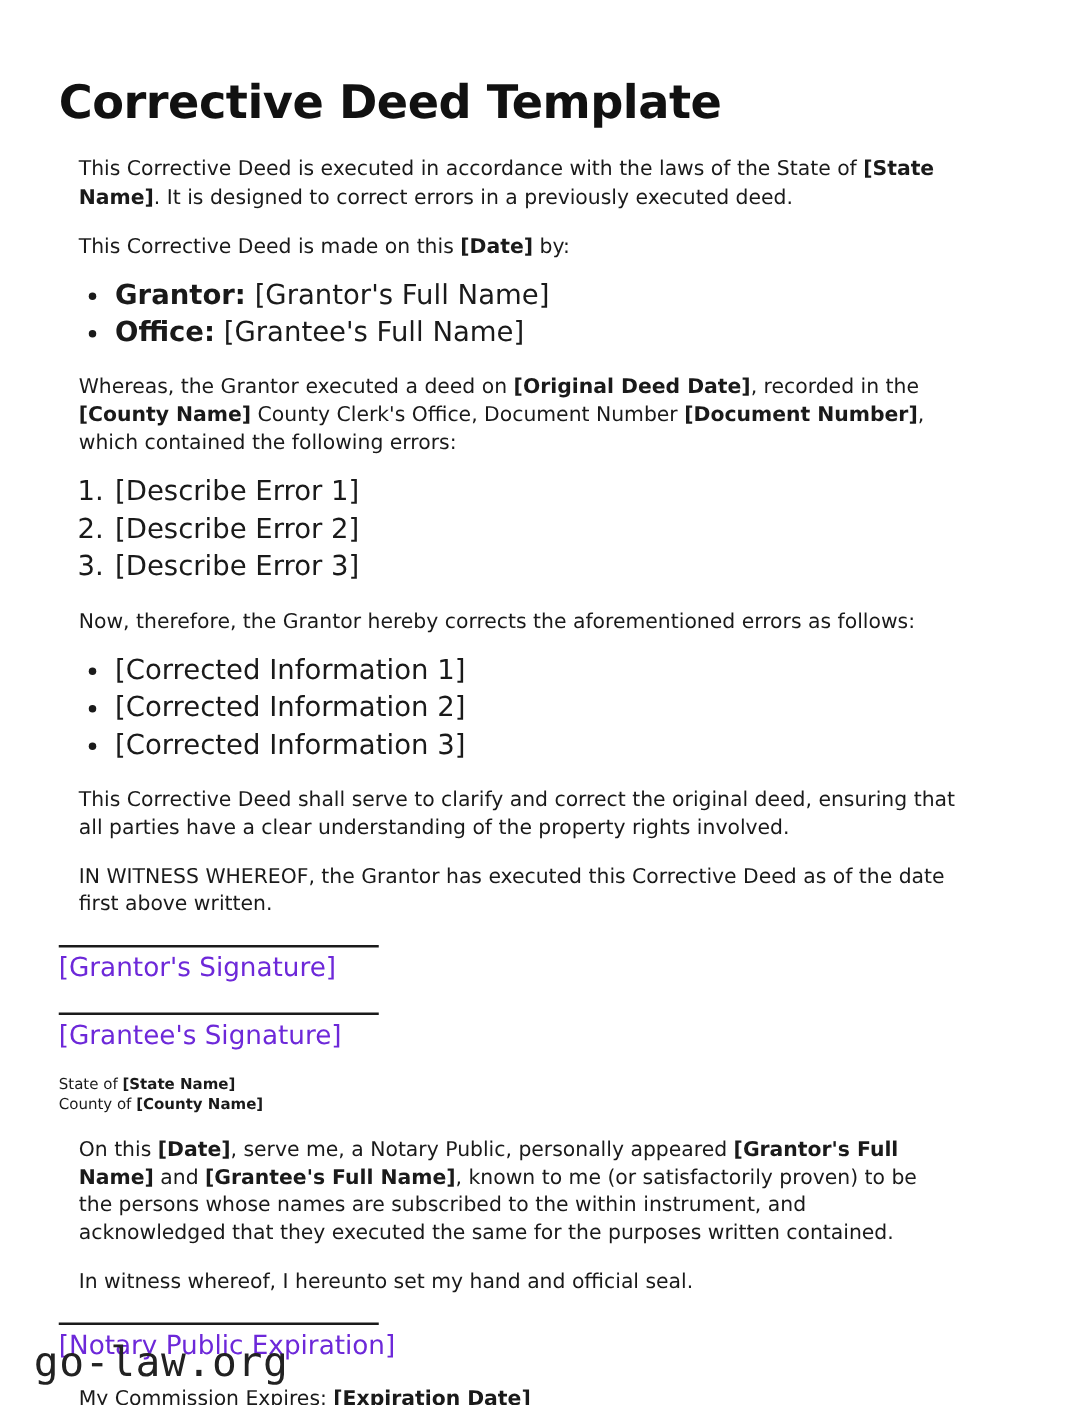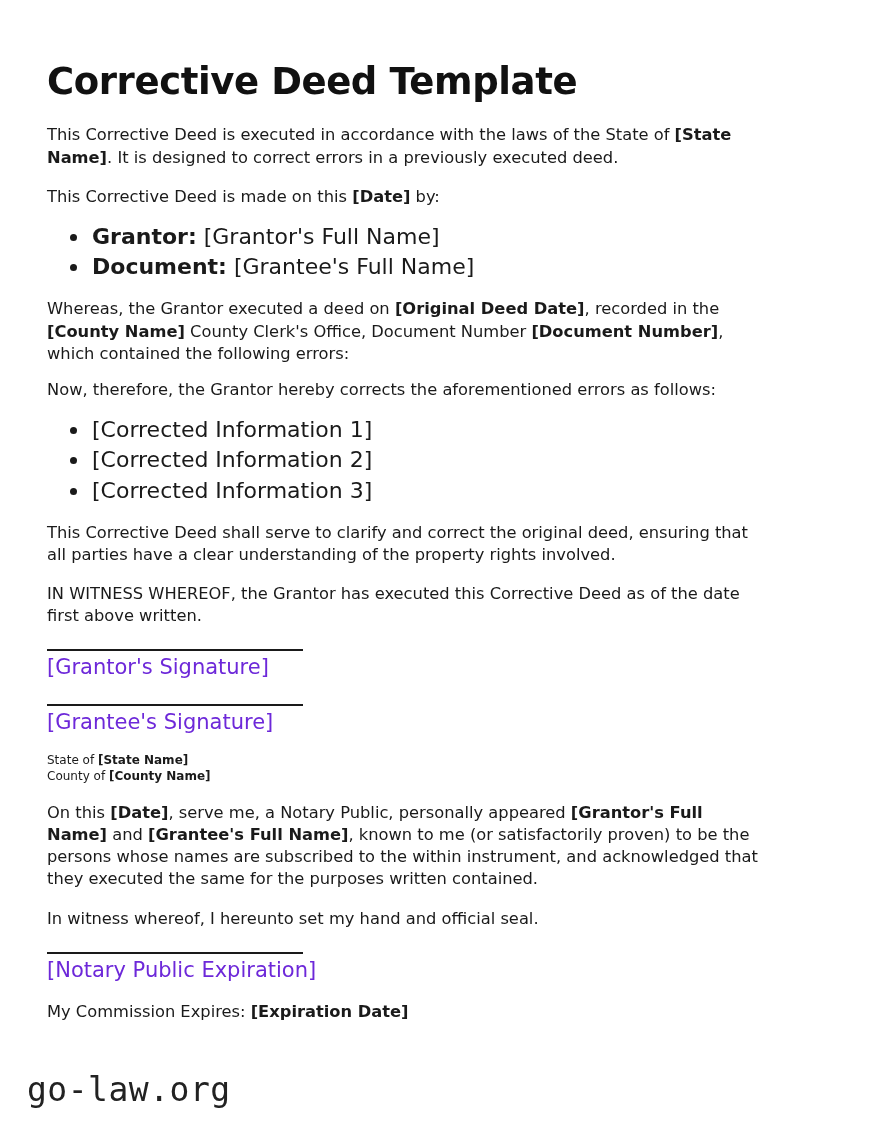--- a/index.html
+++ b/index.html
@@ -26,21 +26,21 @@
     font-size: 37px;
     font-weight: bold;
     line-height: 1.12;
     letter-spacing: -0.4px;
     margin: 14px 0 22px 0;
     color: #111111;
   }
   p.para {
     font-size: 16.3px;
     line-height: 1.36;
-    margin: 0 0 17px 0;
+    margin: 0 0 17px 16px;
     color: #1a1a1a;
   }
   p.para.tight {
     margin-bottom: 14px;
   }
   ul.doc-list, ol.doc-list {
     margin: 0 0 17px 0;
     padding-left: 43px;
     font-size: 22px;
     line-height: 1.33;
@@ -91,25 +91,30 @@
 <div class="page">
 
   <h1 class="doc-title">Corrective Deed Template</h1>
 
   <p class="para"><span>This Corrective Deed is executed in accordance with the laws of the State of </span><b>[State Name]</b><span>. It is designed to correct errors in a previously executed deed.</span></p>
 
   <p class="para tight"><span>This Corrective Deed is made on this </span><b>[Date]</b><span> by:</span></p>
 
   <ul class="doc-list">
     <li><b>Grantor:</b> <span>[Grantor's Full Name]</span></li>
-    <li><b>Document:</b> <span>[Grantee's Full Name]</span></li>
+    <li><b>Office:</b> <span>[Grantee's Full Name]</span></li>
   </ul>
 
   <p class="para tight"><span>Whereas, the Grantor executed a deed on </span><b>[Original Deed Date]</b><span>, recorded in the </span><b>[County Name]</b><span> County Clerk's Office, Document Number </span><b>[Document Number]</b><span>, which contained the following errors:</span></p>
 
+  <ol class="doc-list">
+    <li>[Describe Error 1]</li>
+    <li>[Describe Error 2]</li>
+    <li>[Describe Error 3]</li>
+  </ol>
 
   <p class="para tight">Now, therefore, the Grantor hereby corrects the aforementioned errors as follows:</p>
 
   <ul class="doc-list">
     <li>[Corrected Information 1]</li>
     <li>[Corrected Information 2]</li>
     <li>[Corrected Information 3]</li>
   </ul>
 
   <p class="para">This Corrective Deed shall serve to clarify and correct the original deed, ensuring that all parties have a clear understanding of the property rights involved.</p>

